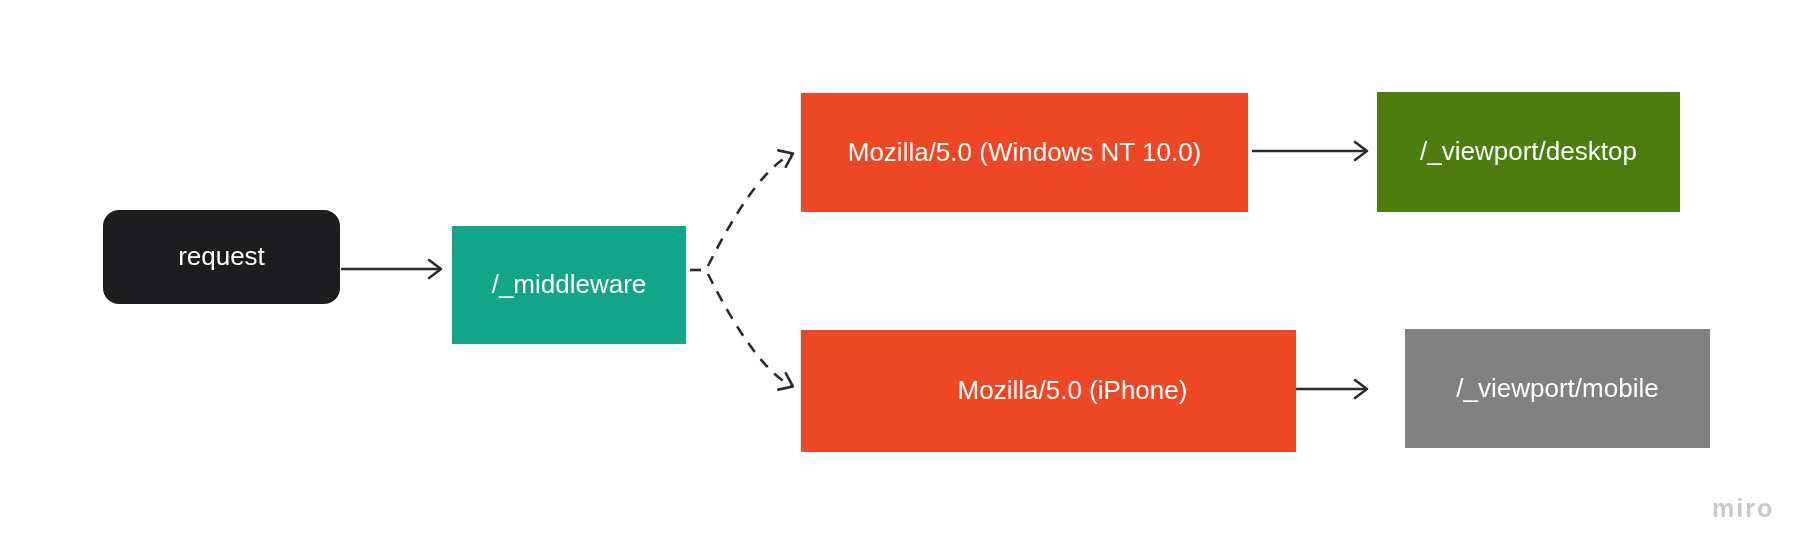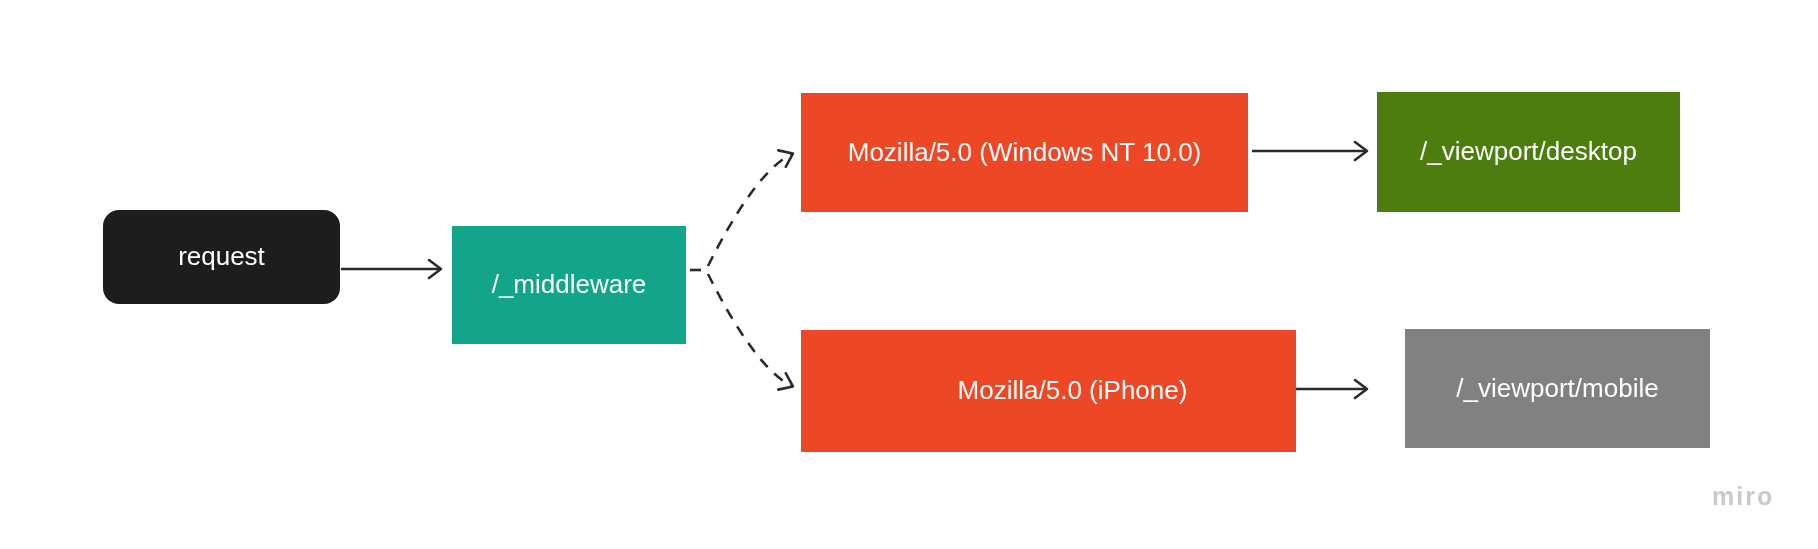--- a/index.html
+++ b/index.html
@@ -26,21 +26,21 @@
   }
   .node-request   { left: 103px;  top: 210px; width: 237px; height: 94px; background: #1d1d1f; border-radius: 16px; }
   .node-middleware{ left: 452px;  top: 212px; width: 234px; height: 118px; background: #12a58a; margin-top: 14px; }
   .node-ua-desktop{ left: 801px;  top: 93px;  width: 447px; height: 119px; background: #ee4726; }
   .node-vp-desktop{ left: 1377px; top: 92px;  width: 303px; height: 120px; background: #4d7c0f; }
   .node-ua-mobile { left: 801px;  top: 330px; width: 447px; height: 122px; background: #ee4726; padding-left: 48px; }
   .node-vp-mobile { left: 1377px; top: 329px; width: 305px; height: 119px; background: #818181; margin-left: 28px; }
   .watermark {
     position: absolute;
     left: 1712px;
-    top: 482px;
+    top: 494px;
     color: #c9c9cb;
     font-size: 25px;
     font-weight: 600;
     letter-spacing: 2px;
     user-select: none;
   }
 </style>
 </head>
 <body>
 

